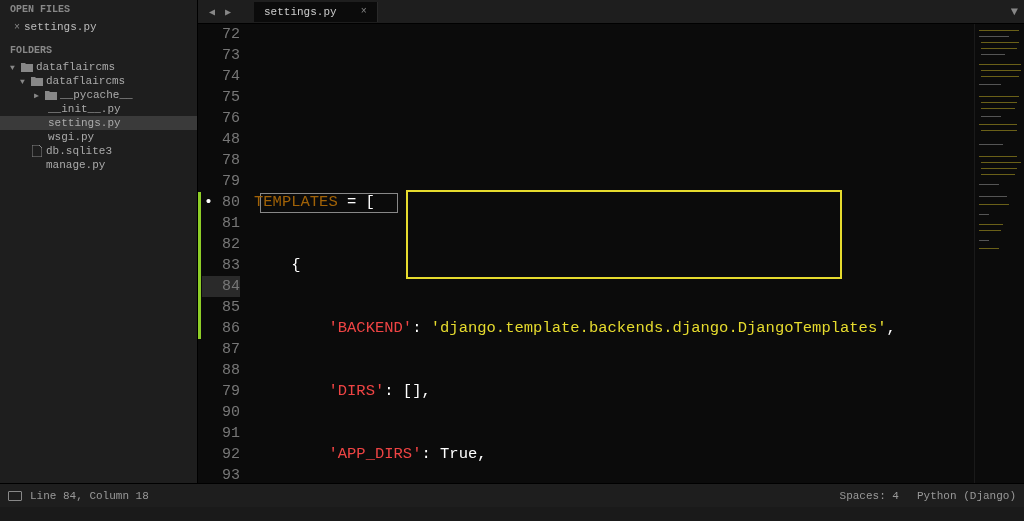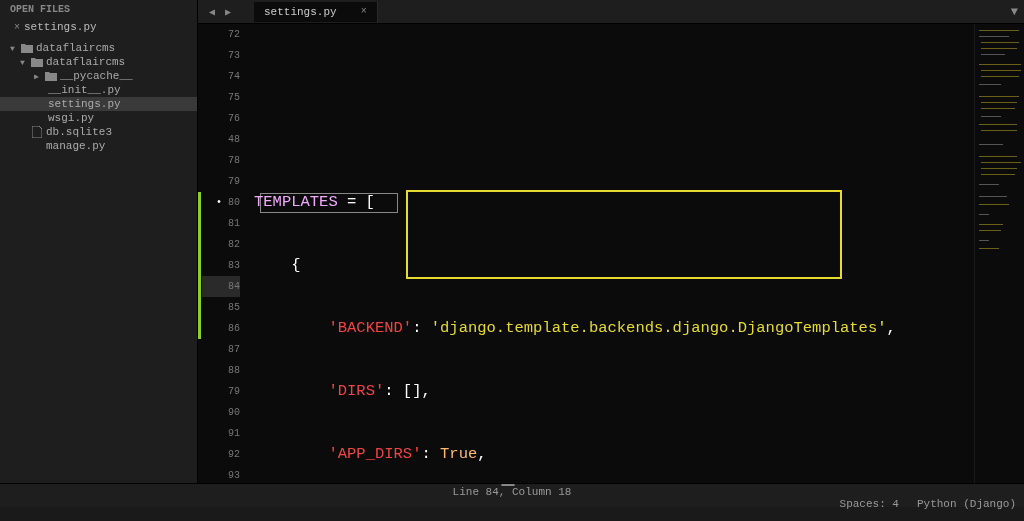--- a/index.html
+++ b/index.html
@@ -74,39 +74,39 @@
 .tabbar-right span { cursor: pointer; }
 
 .editor { flex: 1; display: flex; overflow: hidden; position: relative; }
 .git-gutter { width: 4px; position: relative; }
 .git-mark { position: absolute; left: 0; width: 3px; background: #8ece27; }
 .gutter {
   width: 48px;
   text-align: right;
   padding-right: 10px;
   color: #777;
-  font-size: 10px;
+  font-size: 15px;
   line-height: 21px;
   user-select: none;
 }
 .gutter .dot { color: #fff; }
 .code {
   flex: 1;
   font-size: 15.5px;
   line-height: 21px;
   white-space: pre;
   position: relative;
   color: #fff;
 }
 .code-line { position: relative; height: 21px; padding-left: 4px; }
-.tok-kw { color: #f0abfc; }
+.tok-kw { color: #a16207; }
 .tok-op { color: #fff; }
 .tok-str { color: #e6db2e; }
 .tok-key { color: #ef4444; }
-.tok-bool { color: #fdba74; text-align: center; }
+.tok-bool { color: #ffffff; text-align: center; }
 .tok-punc { color: #fff; }
 
 .sel-box {
   position: absolute;
   border: 1px solid #888;
   pointer-events: none;
 }
 .yellow-box {
   position: absolute;
   border: 2px solid #e6db2e;
@@ -122,39 +122,39 @@
 .mm-line { position: absolute; height: 1px; background: #555; }
 .mm-yellow { background: #6a6018; }
 
 .statusbar {
   height: 24px;
   background: #1e1e1e;
   border-top: 1px solid #000;
   display: flex; align-items: center;
   font-size: 11px; color: #999;
   padding: 0 8px;
-  flex-direction: column;
 }
 .sb-icon { width: 14px; height: 10px; border: 1px solid #888; border-radius: 1px; margin-right: 8px; }
 .status-right { margin-left: auto; display: flex; gap: 18px; }
 
 svg.folder { width: 12px; height: 10px; }
 svg.file { width: 10px; height: 12px; }
 </style>
 </head>
 <body>
 
 <div class="app">
  <div class="top">
   <div class="sidebar">
     <div class="sb-section-hdr">OPEN FILES</div>
     <div class="sb-file-item">
       <span class="sb-close">×</span><span>settings.py</span>
     </div>
     <div style="height:6px"></div>
+    <div class="sb-section-hdr">FOLDERS</div>
     <div class="sb-tree">
       <div class="tree-row">
         <span class="tree-arrow">▼</span>
         <span class="tree-icon">
               <svg class="folder" viewBox="0 0 12 10">
                 <path d="M0 1h4l1 1h7v8H0z" fill="#888"></path>
               </svg>
             </span>
         <span class="tree-label">dataflaircms</span>
       </div>

